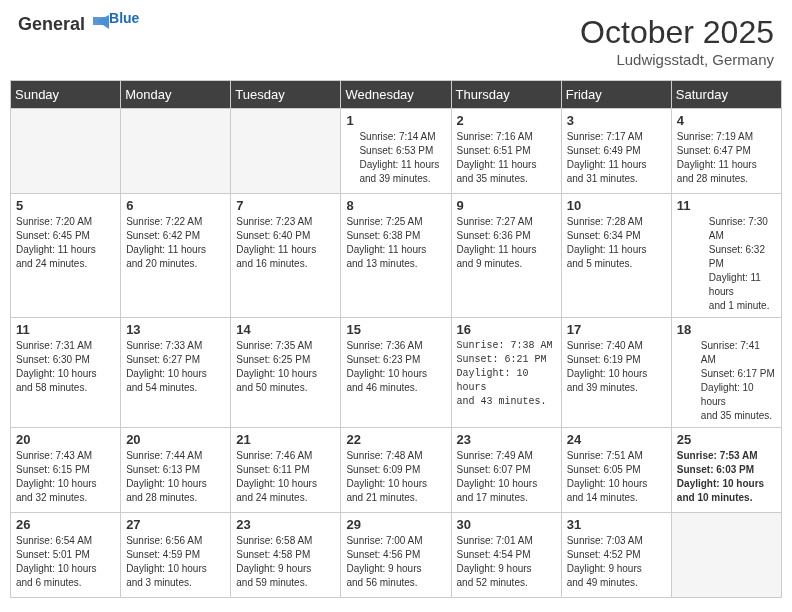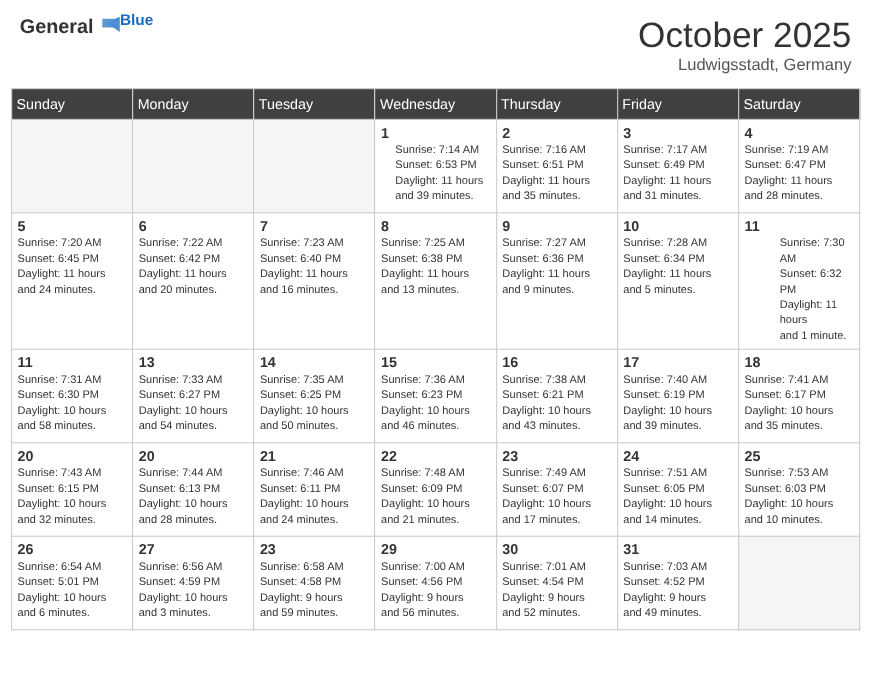--- a/index.html
+++ b/index.html
@@ -214,35 +214,35 @@
         </td>
         <td>
           <span class="day-num">15</span>
           <div class="day-info" style="white-space: pre-line;">Sunrise: 7:36 AM
 Sunset: 6:23 PM
 Daylight: 10 hours
 and 46 minutes.</div>
         </td>
         <td>
           <span class="day-num">16</span>
-          <div class="day-info" style="white-space: pre-line;">Sunrise: 7:38 AM
+          <div class="day-info" style="white-space: pre-line; font-family: Liberation Mono, monospace;">Sunrise: 7:38 AM
 Sunset: 6:21 PM
 Daylight: 10 hours
 and 43 minutes.</div>
         </td>
         <td>
           <span class="day-num">17</span>
           <div class="day-info" style="white-space: pre-line;">Sunrise: 7:40 AM
 Sunset: 6:19 PM
 Daylight: 10 hours
 and 39 minutes.</div>
         </td>
         <td>
           <span class="day-num">18</span>
-          <div class="day-info" style="white-space: pre-line;">Sunrise: 7:41 AM
+          <div class="day-info" style="white-space: pre-line; margin-left: 24px;">Sunrise: 7:41 AM
 Sunset: 6:17 PM
 Daylight: 10 hours
 and 35 minutes.</div>
         </td>
       </tr>
       <tr>
         <td>
           <span class="day-num">20</span>
           <div class="day-info" style="white-space: pre-line;">Sunrise: 7:43 AM
 Sunset: 6:15 PM
@@ -279,21 +279,21 @@
         </td>
         <td>
           <span class="day-num">24</span>
           <div class="day-info" style="white-space: pre-line;">Sunrise: 7:51 AM
 Sunset: 6:05 PM
 Daylight: 10 hours
 and 14 minutes.</div>
         </td>
         <td>
           <span class="day-num">25</span>
-          <div class="day-info" style="white-space: pre-line;">Sunrise: 7:53 AM
+          <div class="day-info" style="white-space: pre-line; font-weight: bold;">Sunrise: 7:53 AM
 Sunset: 6:03 PM
 Daylight: 10 hours
 and 10 minutes.</div>
         </td>
       </tr>
       <tr>
         <td>
           <span class="day-num">26</span>
           <div class="day-info" style="white-space: pre-line;">Sunrise: 6:54 AM
 Sunset: 5:01 PM

